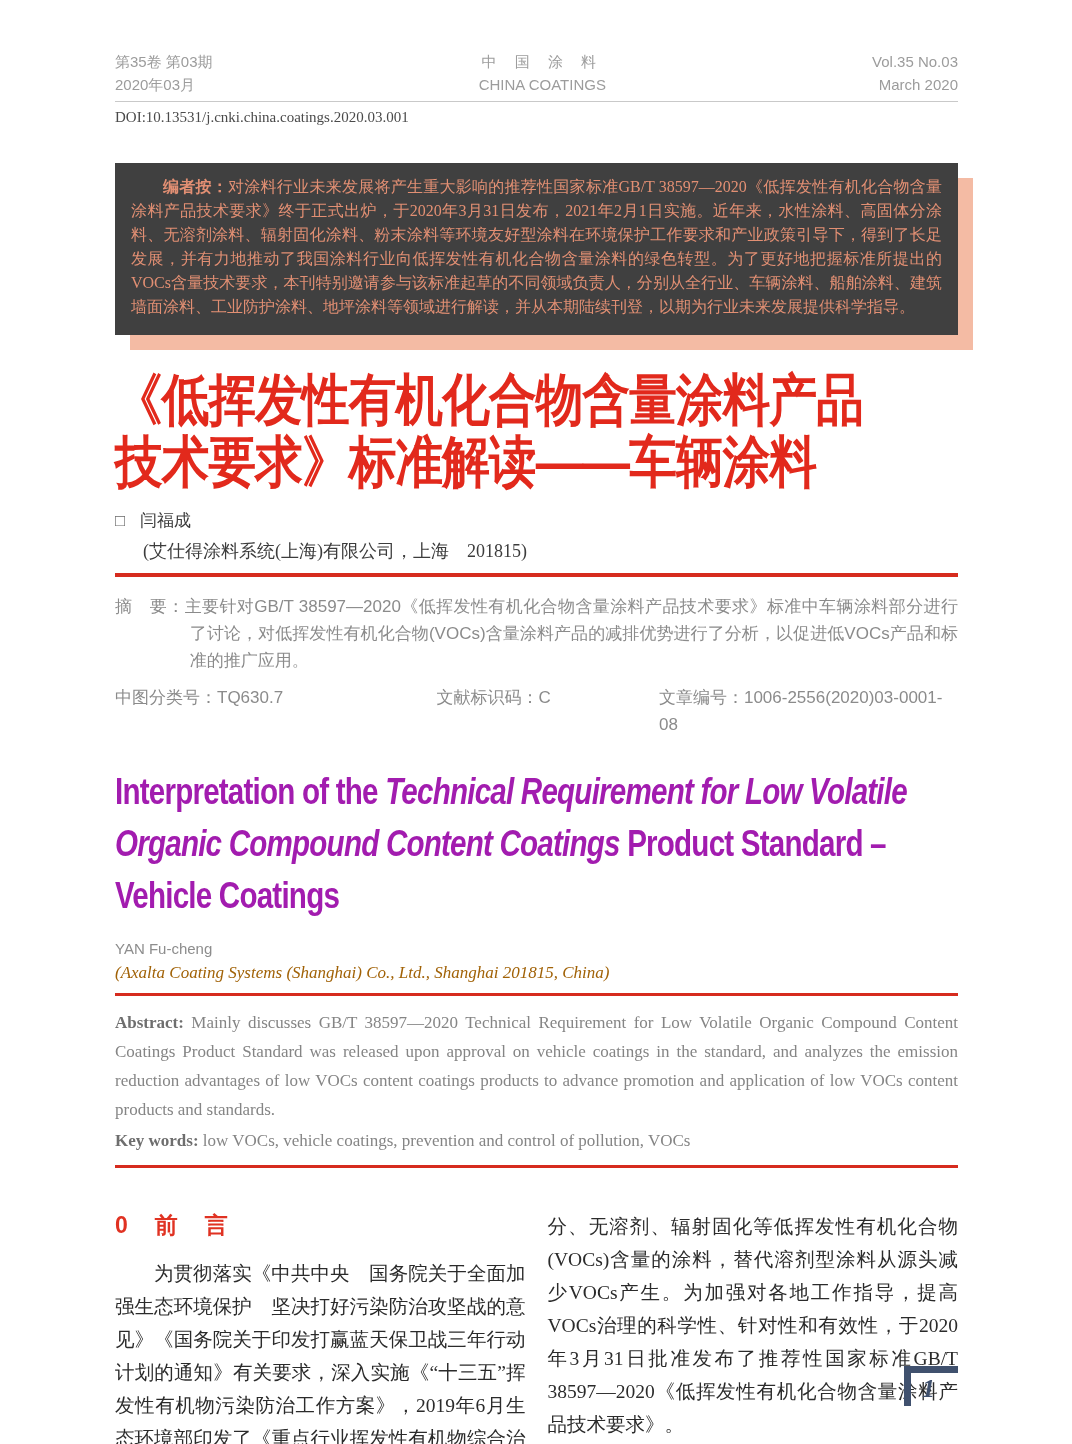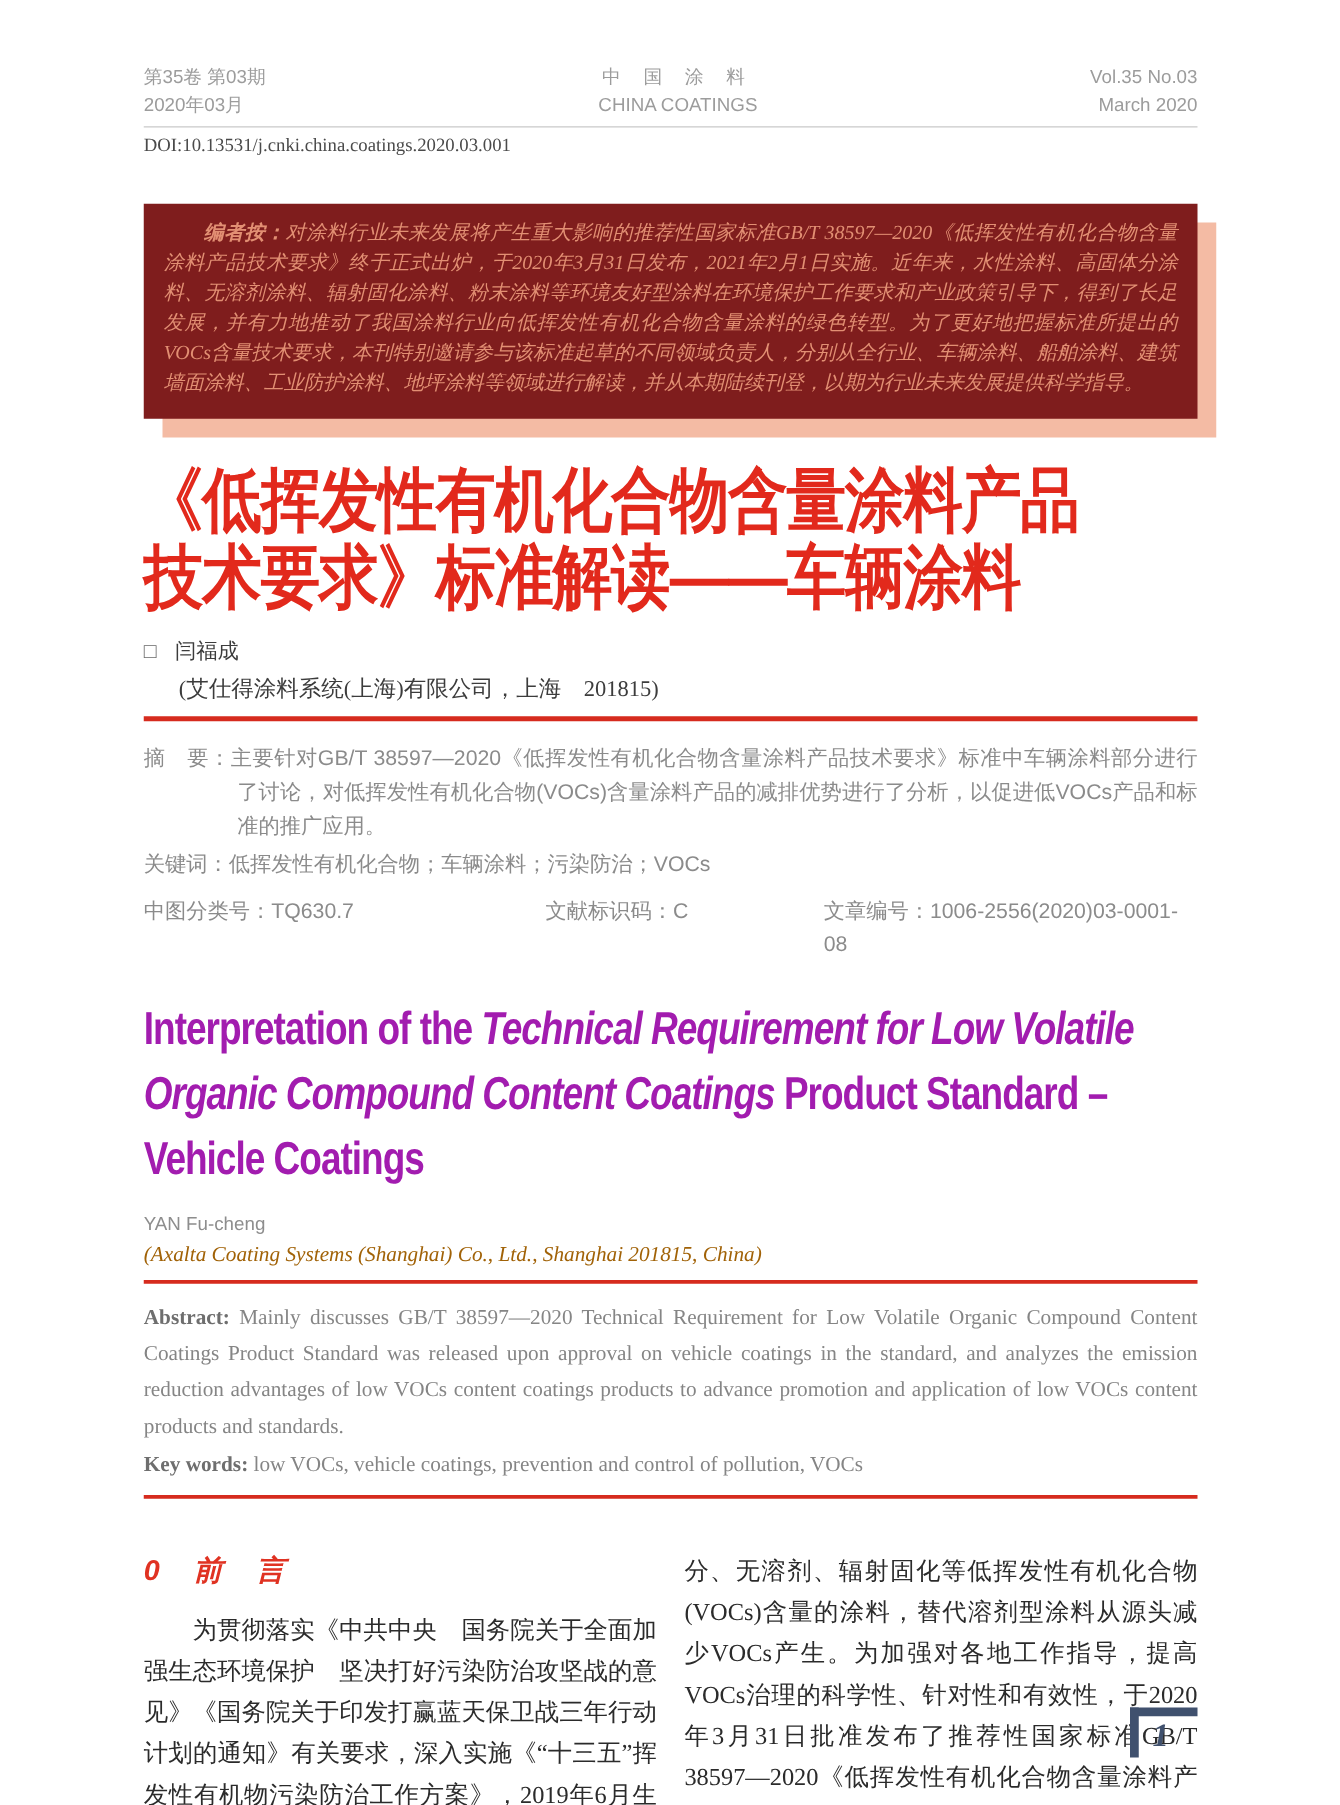--- a/index.html
+++ b/index.html
@@ -17,24 +17,23 @@
   .jheader .c { text-align:center; }
   .jheader .r { text-align:right; }
   .jheader .cn-title { letter-spacing:7px; }
   .header-rule { border-top:1px solid #c9c9c9; margin-top:5px; }
   .doi { font-family:"Liberation Serif", serif; color:#4a4a4a; font-size:15px; margin-top:7px; }
 
   
   .editor-box {
     margin-top:37px;
     width:843px;
-    background:#7f1d1d;
+    background:#404040;
     box-shadow:15px 15px 0 0 #f4bba4;
     padding:12px 16px 16px 16px;
-    font-style:italic;
   }
   .editor-box p {
     color:#e28f73;
     font-family:"Liberation Serif", serif;
     font-size:16px; line-height:24px;
     text-align:justify;
     text-indent:2em;
   }
   .editor-box .lbl { font-weight:bold; }
 
@@ -74,21 +73,21 @@
   .affil-en { margin-top:6px; color:#a16207; font-family:"Liberation Serif", serif; font-style:italic; font-size:17px; }
 
   
   .abs-en { margin-top:12px; font-family:"Liberation Serif", serif; color:#858585; font-size:17px; line-height:29px; text-align:justify; }
   .abs-en .b { font-weight:bold; color:#6e6e6e; }
   .abs-en p + p { margin-top:2px; }
 
   
   .columns { margin-top:42px; display:flex; gap:22px; }
   .col { width:calc(50% - 11px); }
-  .sec-head { color:#e03222; font-size:23px; font-weight:bold; letter-spacing:2px; margin-bottom:16px;font-style:italic; }
+  .sec-head { color:#e03222; font-size:23px; font-weight:bold; letter-spacing:2px; margin-bottom:16px; }
   .body-p {
     font-family:"Liberation Serif", serif;
     font-size:19.5px; line-height:33px;
     color:#2b2b2b; text-align:justify;
   }
   .body-p.indent { text-indent:2em; }
 
   
   .pfooter { position:absolute; right:114px; bottom:38px; display:flex; align-items:flex-start; }
   .pfooter .labels { text-align:right; margin-right:14px; padding-top:6px; }
@@ -135,21 +134,20 @@
 
 <div class="author-row">
   <span class="marker">□</span>
   <span>闫福成</span>
 </div>
 <div class="affil-cn">(艾仕得涂料系统(上海)有限公司，上海　201815)</div>
 <div class="red-rule"></div>
 
 <div class="front-cn">
   <p class="hang"><span>摘　要：</span><span>主要针对GB/T 38597—2020《低挥发性有机化合物含量涂料产品技术要求》标准中车辆涂料部分进行了讨论，对低挥发性有机化合物(VOCs)含量涂料产品的减排优势进行了分析，以促进低VOCs产品和标准的推广应用。</span></p>
-  <p class="kw"><span>关键词：</span><span>低挥发性有机化合物；车辆涂料；污染防治；VOCs</span></p>
   <div class="class-row">
     <span class="i1"><span>中图分类号：</span><span>TQ630.7</span></span>
     <span class="i2"><span>文献标识码：</span><span>C</span></span>
     <span class="i3"><span>文章编号：</span><span>1006-2556(2020)03-0001-08</span></span>
   </div>
 </div>
 
 <h2 class="title-en">
   <span class="line"><span>Interpretation of the </span><span class="it">Technical Requirement for Low Volatile</span></span>
   <span class="line"><span class="it">Organic Compound Content Coatings</span><span> Product Standard –</span></span>

